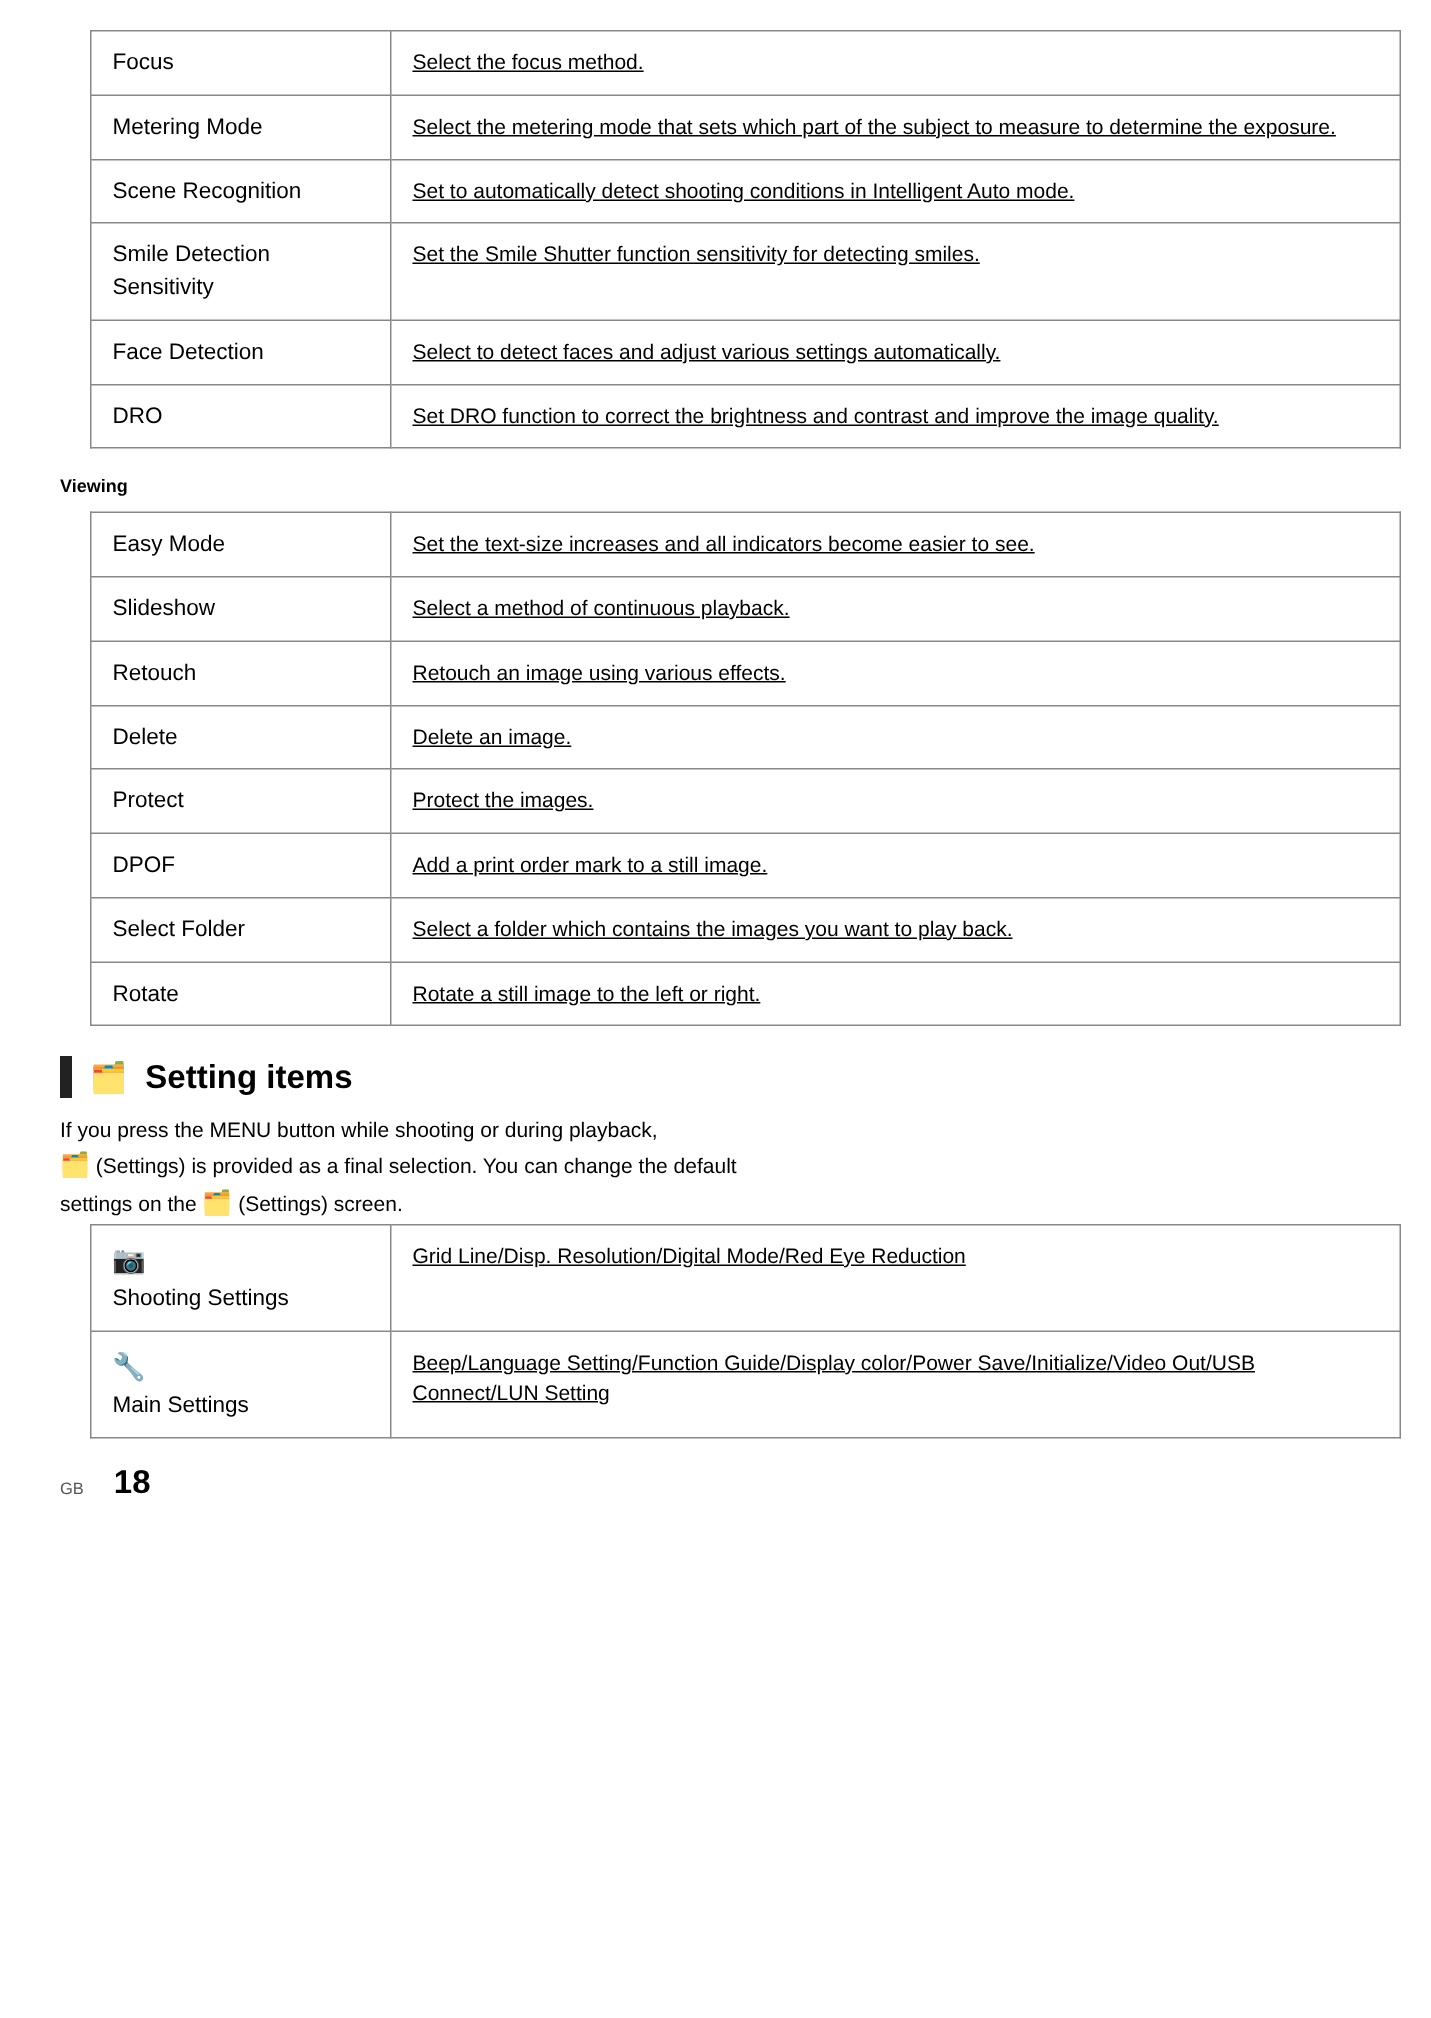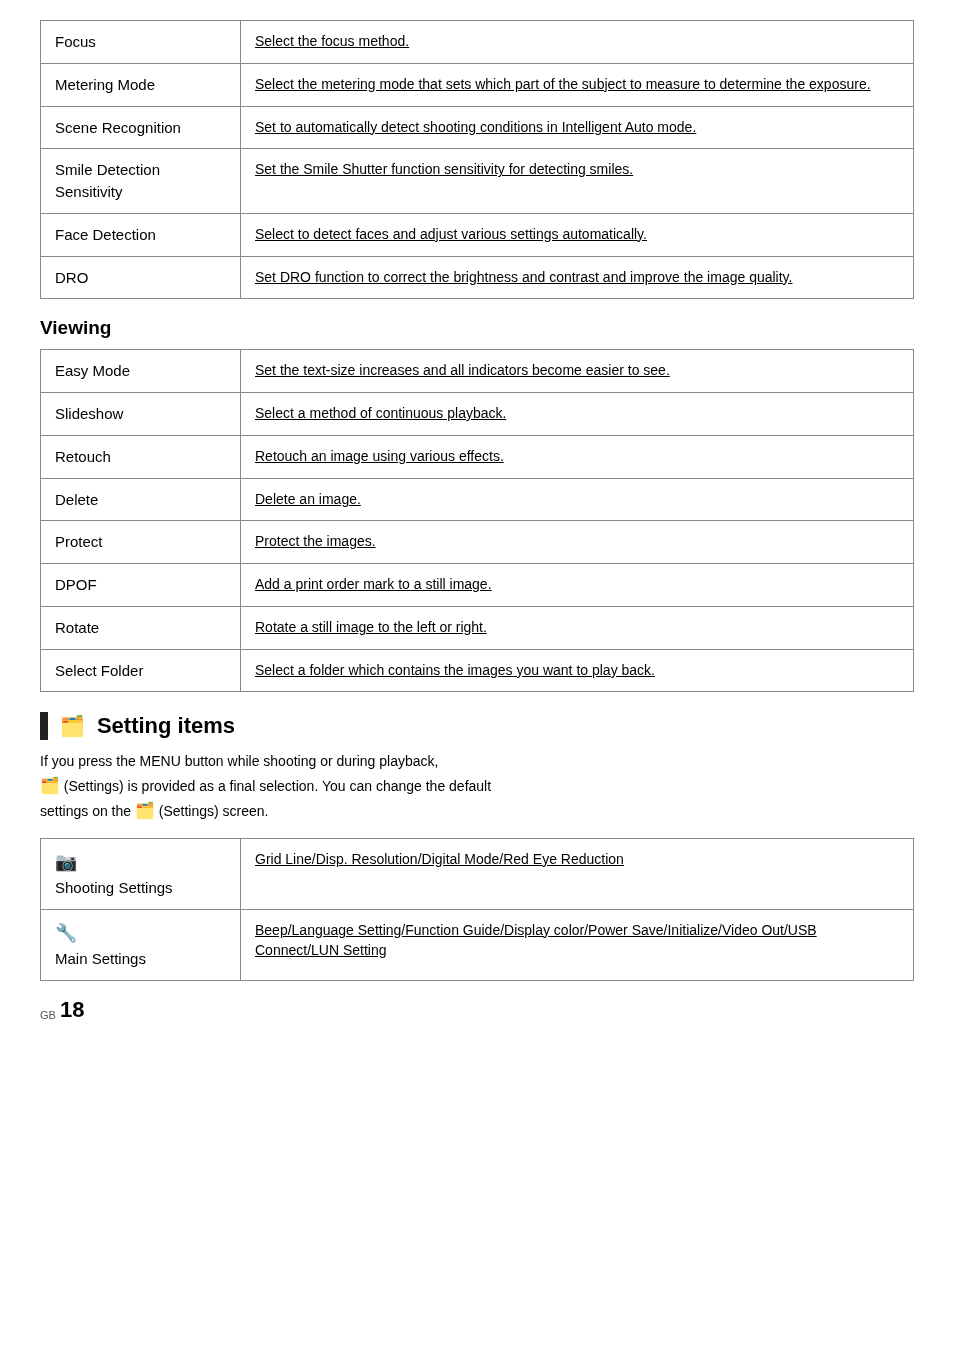--- a/index.html
+++ b/index.html
@@ -10,39 +10,40 @@
       color: #000;
       width: 954px;
       min-height: 1345px;
       padding: 20px 40px 40px 40px;
     }
 
     table {
       width: 100%;
       border-collapse: collapse;
       margin-bottom: 18px;
+      margin-left: 20px;
     }
     td {
       border: 1px solid #888;
       padding: 10px 14px;
       vertical-align: top;
       line-height: 1.45;
     }
     td:first-child {
       width: 200px;
       font-size: 15px;
     }
     td:last-child {
       font-size: 14px;
       text-decoration: underline;
     }
 
     .section-heading {
       font-weight: bold;
-      font-size: 19px;
+      font-size: 12px;
       margin: 10px 0 10px 0;
     }
 
     .big-heading {
       font-size: 22px;
       font-weight: bold;
       margin: 20px 0 10px 0;
       display: flex;
       align-items: center;
       gap: 8px;
@@ -53,32 +54,31 @@
       width: 8px;
       height: 28px;
       background: #222;
       margin-right: 4px;
       vertical-align: middle;
     }
 
     .intro-text {
       font-size: 14px;
       line-height: 1.6;
-      margin-bottom: 14px;
     }
 
     .page-footer {
       display: flex;
       align-items: flex-end;
       margin-top: 10px;
     }
     .page-num-label {
       font-size: 11px;
       color: #555;
-      margin-right: 4px;
+      margin-right: 20px;
     }
     .page-num {
       font-size: 22px;
       font-weight: bold;
       line-height: 1;
     }
 
     .cell-icon-label {
       display: flex;
       flex-direction: column;
@@ -143,26 +143,26 @@
     </tr>
       <tr>
       <td>Protect</td>
       <td>Protect the images.</td>
     </tr>
       <tr>
       <td>DPOF</td>
       <td>Add a print order mark to a still image.</td>
     </tr>
       <tr>
+      <td>Select Folder</td>
+      <td>Select a folder which contains the images you want to play back.</td>
+    </tr>
+      <tr>
       <td>Rotate</td>
       <td>Rotate a still image to the left or right.</td>
-    </tr>
-      <tr>
-      <td>Select Folder</td>
-      <td>Select a folder which contains the images you want to play back.</td>
     </tr>
     </tbody>
 </table>
 
 <div class="big-heading">
   <span class="accent-bar"></span>
   <span style="font-size:20px; margin-right:4px;">🗂️</span>
   <span>Setting items</span>
 </div>
 <div class="intro-text">

